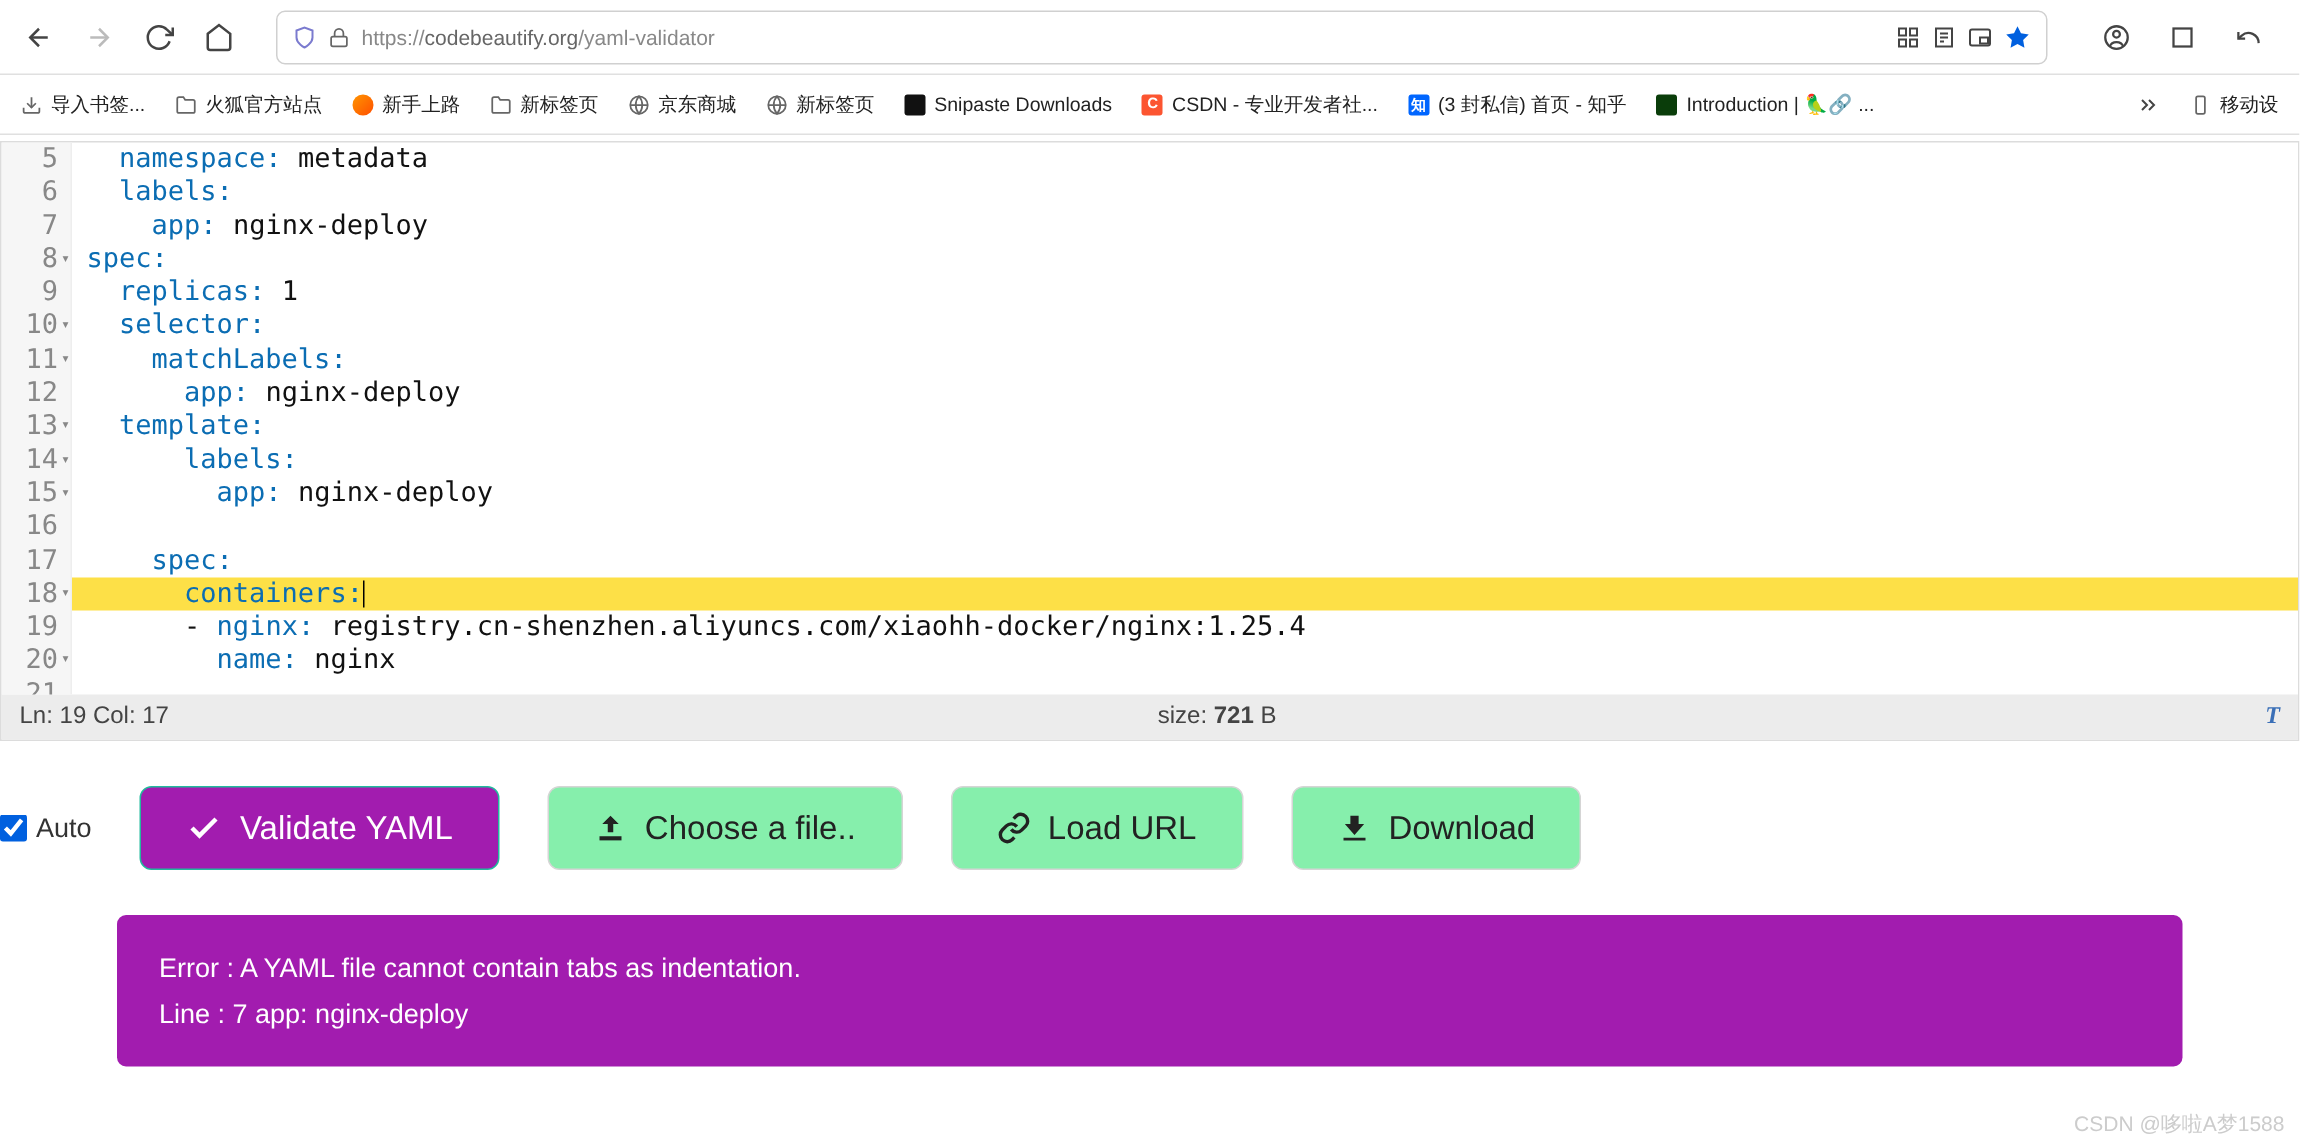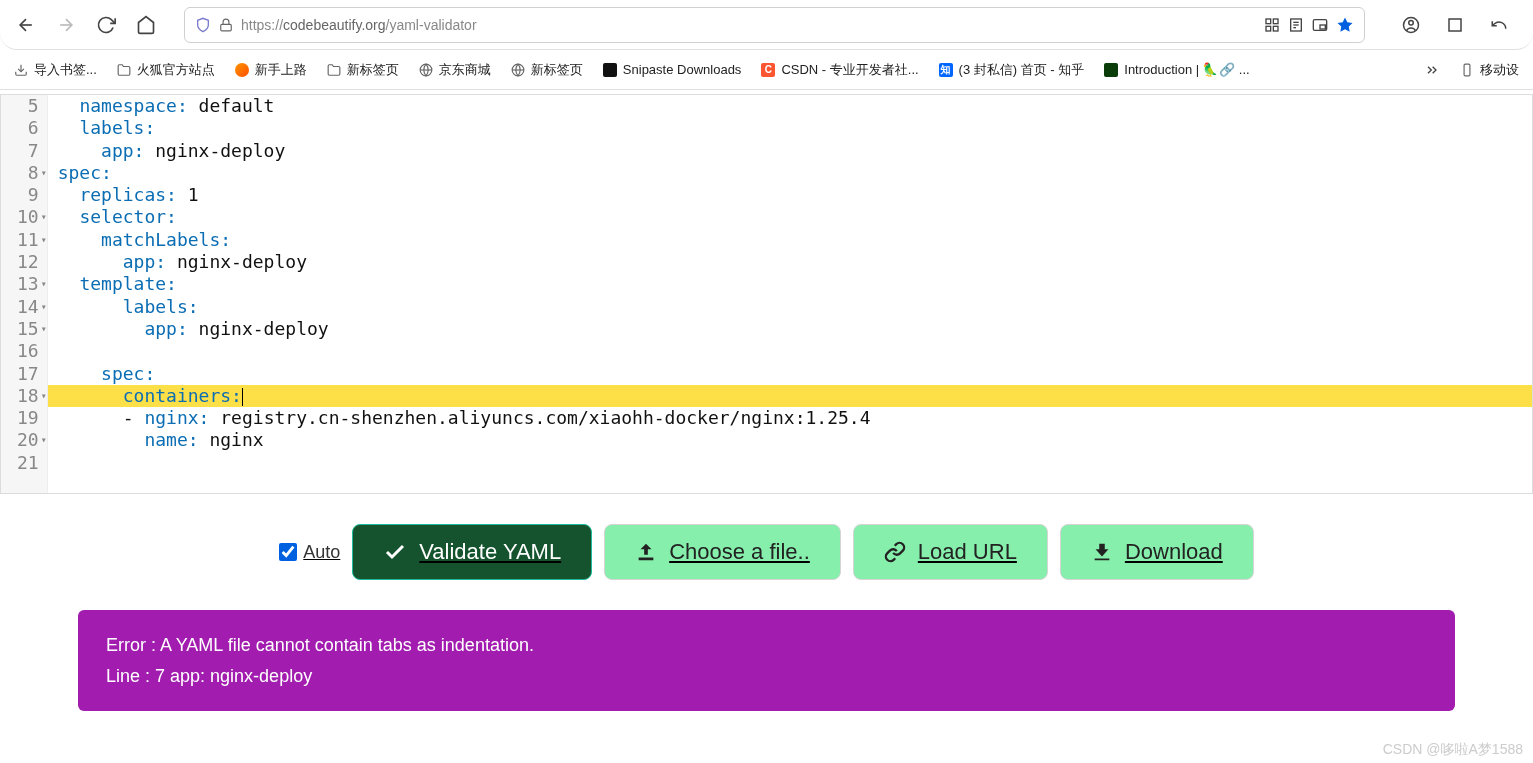--- a/index.html
+++ b/index.html
@@ -1,19 +1,19 @@
 <!DOCTYPE html>
 <html><head>
 <meta charset="utf-8">
 <style>
 * { margin: 0; padding: 0; box-sizing: border-box; }
 body { font-family: -apple-system, BlinkMacSystemFont, "Segoe UI", Arial, sans-serif; font-size: 14px; background: #fff; width: 1533px; height: 763px; overflow: hidden; }
 
 
-.navbar { height: 50px; display: flex; align-items: center; padding: 0 8px; gap: 4px; border-bottom: 1px solid #e0e0e0; border-radius: 17px; }
+.navbar { height: 50px; display: flex; align-items: center; padding: 0 8px; gap: 4px; border-bottom: 1px solid #e0e0e0; }
 .nav-btn { width: 36px; height: 36px; display: flex; align-items: center; justify-content: center; border-radius: 4px; color: #444; }
 .nav-btn.disabled { color: #bbb; }
 .urlbar { flex: 1; margin: 0 16px; height: 36px; border: 1px solid #d0d0d0; border-radius: 6px; display: flex; align-items: center; padding: 0 10px; gap: 8px; color: #666; }
 .url-proto { color: #888; }
 .url-body { color: #666; }
 .nav-icons-right { display: flex; align-items: center; gap: 8px; padding: 0 8px; }
 .star-icon { color: #0060df; }
 
 
 .bookmarksbar { height: 40px; display: flex; align-items: center; padding: 0 8px; gap: 8px; border-bottom: 1px solid #e0e0e0; font-size: 13px; overflow: hidden; }
@@ -31,25 +31,25 @@
 .code-line { height: 22.3px; line-height: 22.3px; padding-left: 10px; white-space: pre; }
 .code-line.active { background: #fde047; }
 .tok-key { color: #0b6db3; }
 .tok-val { color: #111; }
 .tok-dash { color: #111; }
 .cursor { display: inline-block; width: 1px; height: 18px; background: #000; vertical-align: middle; }
 .editor-status { height: 30px; background: #ececec; display: flex; align-items: center; justify-content: space-between; padding: 0 12px; color: #444; font-size: 16px; }
 .editor-status .right-t { color: #3a6fb7; font-weight: bold; font-family: serif; font-style: italic; }
 
 
-.actions-row { display: flex; align-items: center; justify-content: center; gap: 12px; padding: 30px 0; text-decoration: underline; }
+.actions-row { display: flex; align-items: center; gap: 32px; padding: 30px 0; }
 .auto-wrap { display: flex; align-items: center; gap: 6px; font-size: 18px; color: #333; }
 .auto-wrap input { width: 18px; height: 18px; accent-color: #0060df; }
 .btn { height: 56px; padding: 0 30px; border-radius: 8px; display: flex; align-items: center; gap: 12px; font-size: 22px; cursor: pointer; border: 1px solid #d5d5d5; background: #86efac; color: #222; }
-.btn.primary { background: #14532d; border-color: #21ba9d; color: #fff; }
+.btn.primary { background: #a21caf; border-color: #21ba9d; color: #fff; }
 .btn svg { flex-shrink: 0; }
 
 
 .error-panel { margin: 0 78px; background: #a21caf; color: #fff; border-radius: 6px; padding: 20px 28px; font-size: 18px; line-height: 1.7; }
 
 
 .watermark { position: fixed; bottom: 4px; right: 10px; color: #ccc; font-size: 14px; }
 </style>
 </head>
 <body>
@@ -217,38 +217,43 @@
         <div class="gutter-line">14<span class="fold">▾</span></div>
         <div class="gutter-line">15<span class="fold">▾</span></div>
         <div class="gutter-line">16</div>
         <div class="gutter-line">17</div>
         <div class="gutter-line">18<span class="fold">▾</span></div>
         <div class="gutter-line">19</div>
         <div class="gutter-line">20<span class="fold">▾</span></div>
         <div class="gutter-line">21</div>
       </div>
     <div class="code-area" id="code-area">
-        <div class="code-line"><span>  </span><span class="tok-key">namespace:</span><span> </span><span class="tok-val">default</span></div>
+        <div class="code-line"><span>  </span><span class="tok-key">namespace:</span><span> </span><span class="tok-val">metadata</span></div>
         <div class="code-line"><span>  </span><span class="tok-key">labels:</span></div>
         <div class="code-line"><span>    </span><span class="tok-key">app:</span><span> </span><span class="tok-val">nginx-deploy</span></div>
         <div class="code-line"><span></span><span class="tok-key">spec:</span></div>
         <div class="code-line"><span>  </span><span class="tok-key">replicas:</span><span> </span><span class="tok-val">1</span></div>
         <div class="code-line"><span>  </span><span class="tok-key">selector:</span></div>
         <div class="code-line"><span>    </span><span class="tok-key">matchLabels:</span></div>
         <div class="code-line"><span>      </span><span class="tok-key">app:</span><span> </span><span class="tok-val">nginx-deploy</span></div>
         <div class="code-line"><span>  </span><span class="tok-key">template:</span></div>
         <div class="code-line"><span>      </span><span class="tok-key">labels:</span></div>
         <div class="code-line"><span>        </span><span class="tok-key">app:</span><span> </span><span class="tok-val">nginx-deploy</span></div>
         <div class="code-line"><span></span></div>
         <div class="code-line"><span>    </span><span class="tok-key">spec:</span></div>
         <div class="code-line active"><span>      </span><span class="tok-key">containers:</span><span class="cursor"></span></div>
         <div class="code-line"><span>      </span><span class="tok-dash">- </span><span class="tok-key">nginx:</span><span> </span><span class="tok-val">registry.cn-shenzhen.aliyuncs.com/xiaohh-docker/nginx:1.25.4</span></div>
         <div class="code-line"><span>        </span><span class="tok-key">name:</span><span> </span><span class="tok-val">nginx</span></div>
       </div>
   </div>
+  <div class="editor-status">
+    <span>Ln: 19 Col: 17</span>
+    <span><span>size: </span><b>721</b><span> B</span></span>
+    <span class="right-t">T</span>
+  </div>
 </div>
 
 <div class="actions-row">
   <label class="auto-wrap">
     <input type="checkbox" checked="" style="">
     <span>Auto</span>
   </label>
   <button class="btn primary">
     <svg width="24" height="24" viewBox="0 0 24 24" fill="none" stroke="currentColor" stroke-width="3">
         <polyline points="20 6 9 17 4 12"></polyline>

